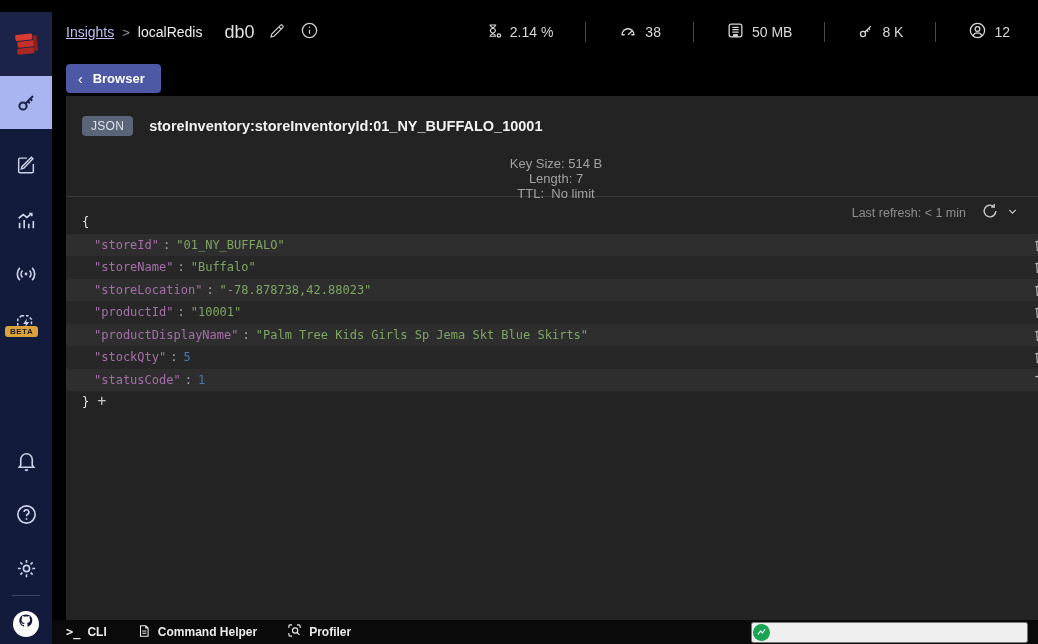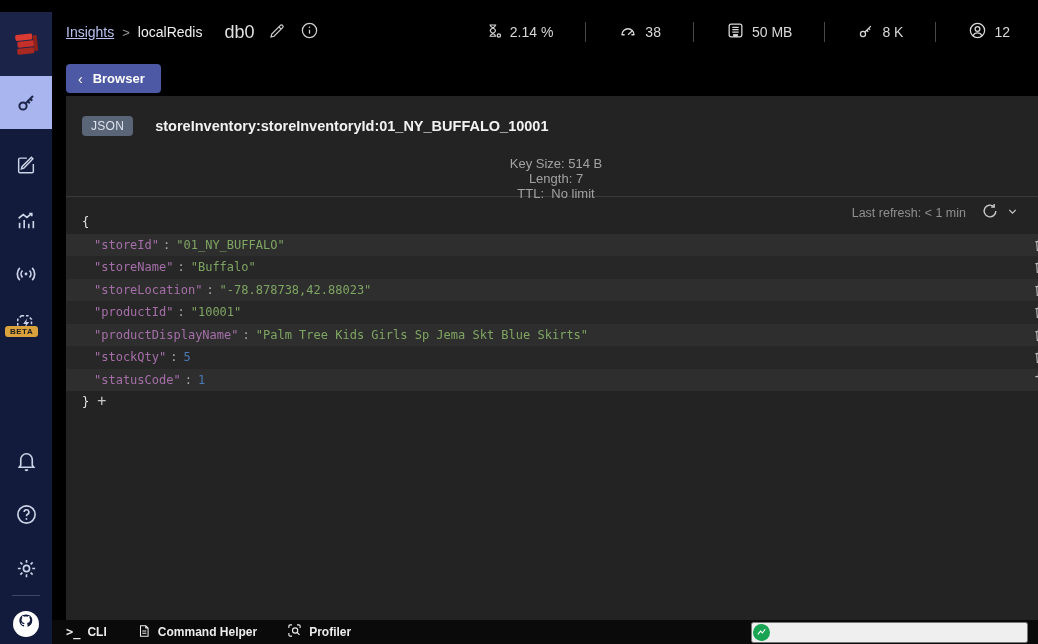--- a/index.html
+++ b/index.html
@@ -44,21 +44,21 @@
                  border:none; border-radius:4px; color:#fff; font-size:13px; font-weight:bold;
                  display:flex; align-items:center; gap:10px; padding:0 16px 0 12px; cursor:pointer;
                  font-family:inherit; z-index:4; }
   .browser-btn .chev { font-size:14px; font-weight:normal; }
 
   
   .panel { position:absolute; left:66px; top:96px; width:1004px; height:524px; background:#232323; }
   .key-header { display:flex; align-items:center; padding:20px 16px 0 16px; }
   .type-badge { background:#5a6578; color:#dde2ea; font-size:12px; padding:3px 9px;
                 border-radius:4px; letter-spacing:.3px; }
-  .key-name { color:#f2f2f2; font-size:14.5px; font-weight:bold; margin-left:22px; }
+  .key-name { color:#f2f2f2; font-size:14.5px; font-weight:bold; margin-left:16px; }
   .meta-row { display:flex; align-items:center; padding:0 14px 0 16px; margin-top:20px;
               color:#a2a2a2; font-size:13px; height:28px;flex-direction:column; }
   .meta-item { margin-right:26px; white-space:nowrap; }
   .meta-right { margin-left:auto; display:flex; align-items:center; color:#8f8f8f; }
   .meta-right .refresh-txt { font-size:12.5px; margin-right:14px; }
   .icon-btn { background:none; border:none; color:#c9c9c9; cursor:pointer; display:flex;
               align-items:center; padding:0; }
   .panel-divider { border-top:1px solid #3a3a3a; margin-top:12px; }
 
   

